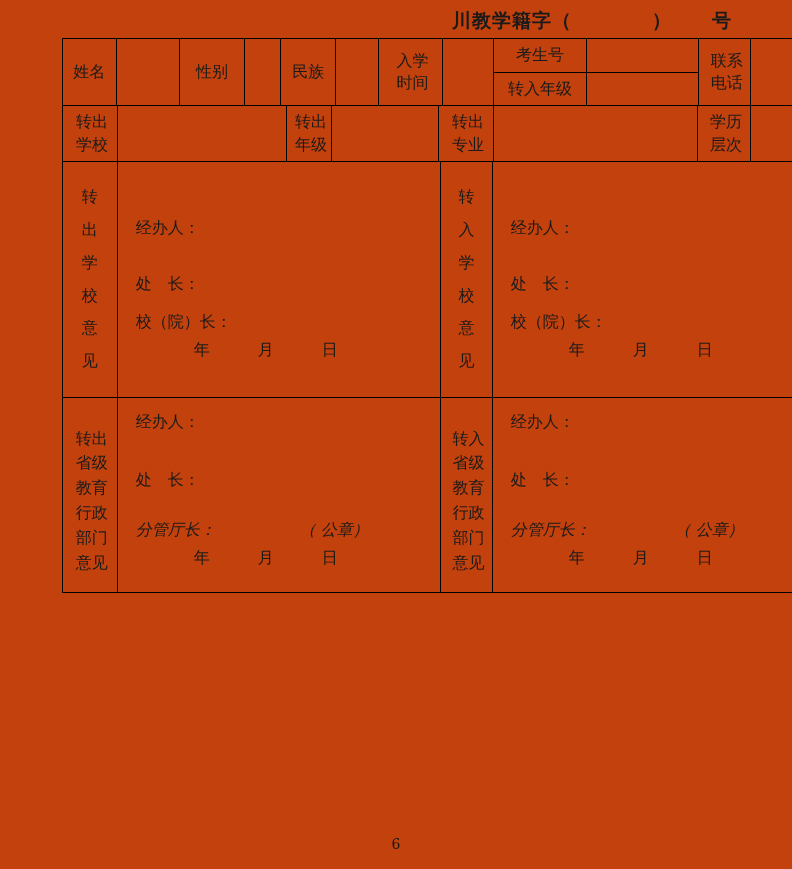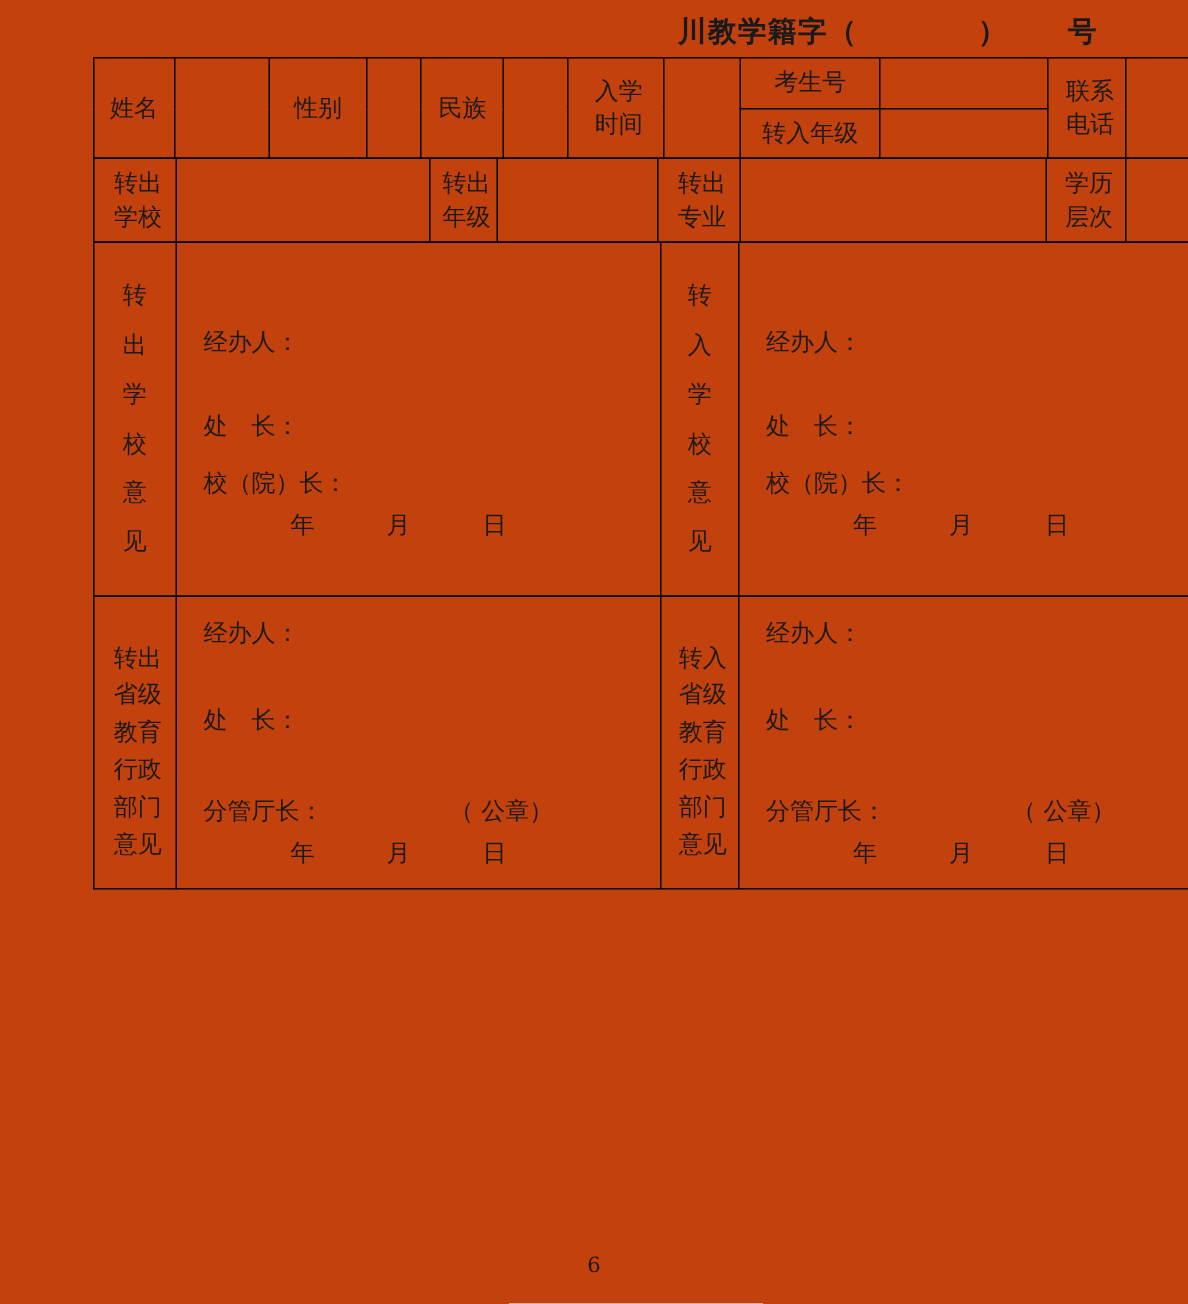--- a/index.html
+++ b/index.html
@@ -39,21 +39,21 @@
   .reason-lbl { line-height:1.85; }
   .dept-lbl { line-height:1.55;margin-top:12px; }
   .reason-cell { position:relative; }
   .applicant-block { position:absolute; left:432px; bottom:6px; line-height:19px; white-space:pre; }
   .op-cell { padding:55px 6px 0 18px; }
   .prov-cell { padding:13px 6px 0 18px; }
   .line { line-height:22px; white-space:pre; }
   .mt-a { margin-top:34px; }
   .mt-b { margin-top:16px; }
   .mt-c { margin-top:36px; }
-  .mt-d { margin-top:39px; }
+  .mt-d { margin-top:28px;font-style:italic; }
   .date-line { margin-top:6px; padding-left:58px; }
   .seal { margin-left:84px; }
   .page-number {
     position:absolute; left:0; right:0; top:836px;
     text-align:center; font-size:14px;
   }
 </style>
 </head>
 <body>
 

